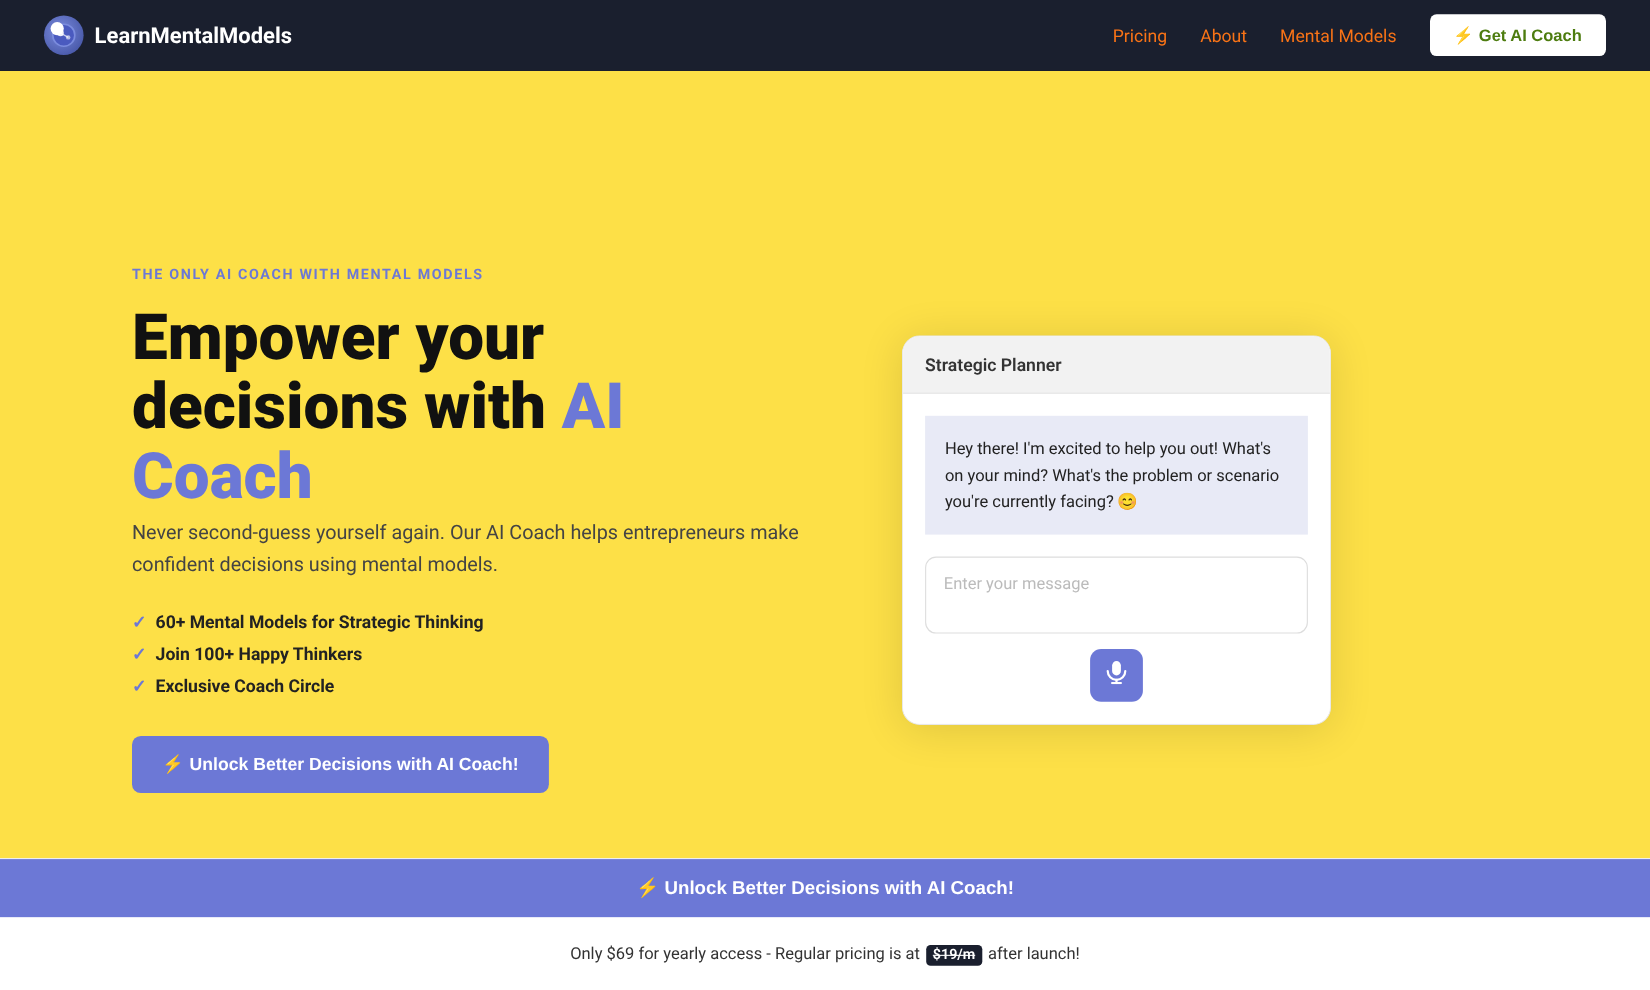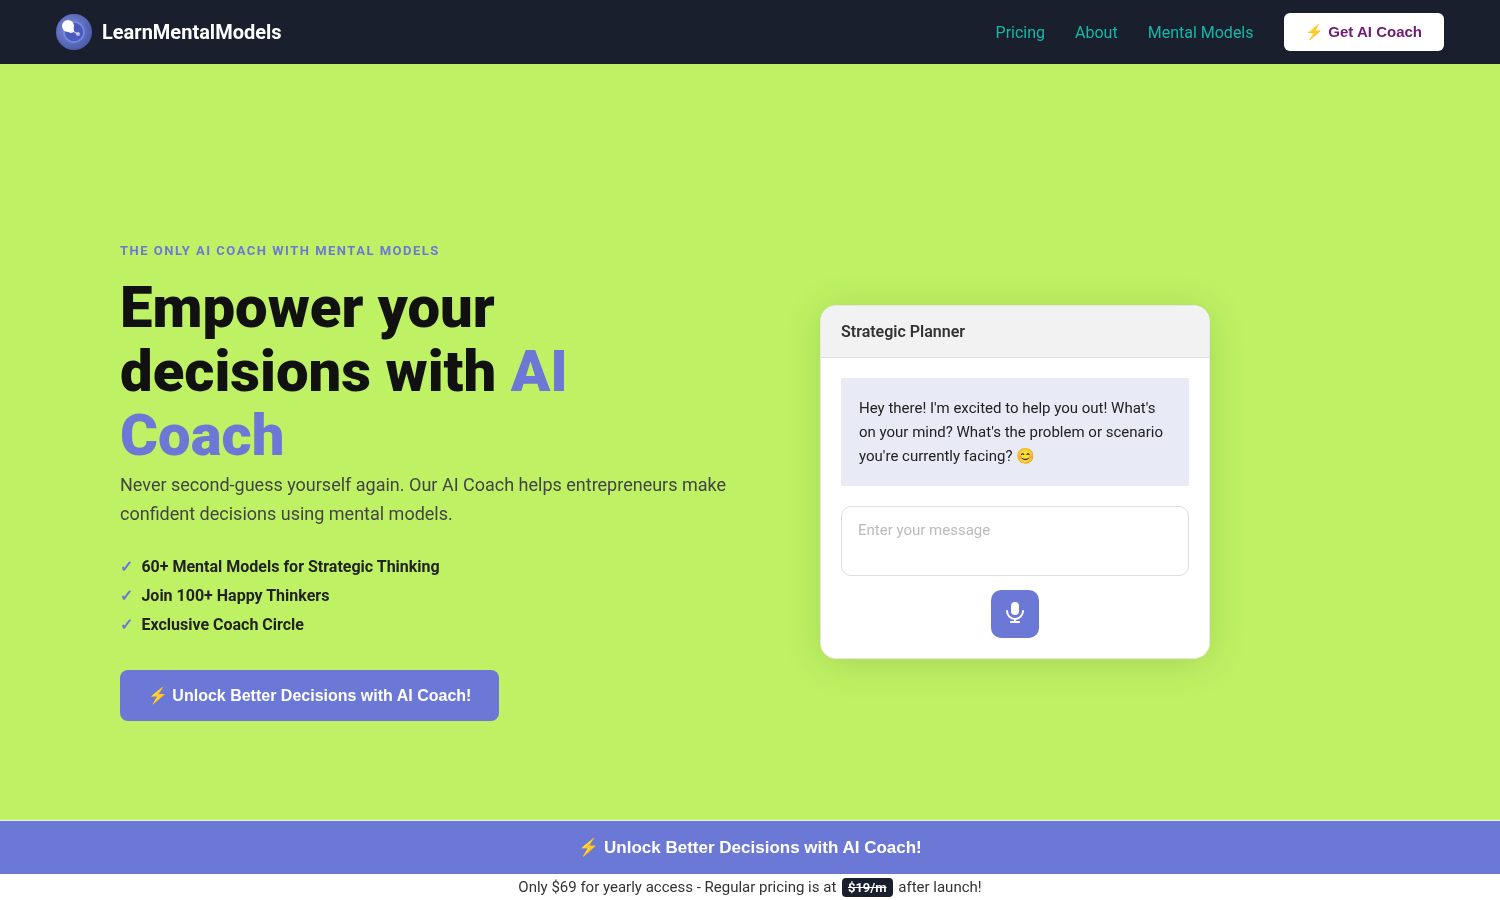--- a/index.html
+++ b/index.html
@@ -4,21 +4,21 @@
   <style>
     * { margin: 0; padding: 0; box-sizing: border-box; }
     body { font-family: -apple-system, BlinkMacSystemFont, 'Segoe UI', Roboto, sans-serif; background: #fff; width: 1500px; height: 900px; overflow: hidden; }
 
     
     .navbar {
       background: #1a1f2e;
       display: flex;
       align-items: center;
       justify-content: space-between;
-      padding: 0 56px;
+      padding: 0 40px;
       height: 64px;
       position: fixed;
       top: 0; left: 0; right: 0;
       z-index: 100;
       gap: 37px;
     }
     .nav-brand {
       display: flex;
       align-items: center;
       gap: 10px;
@@ -43,45 +43,45 @@
       background: #fff;
       border-radius: 50%;
       top: 6px; left: 6px;
     }
     .nav-links {
       display: flex;
       align-items: center;
       gap: 30px;
     }
     .nav-link {
-      color: #14b8a6;
+      color: #f97316;
       font-size: 16px;
       text-decoration: none;
       cursor: pointer;
       text-align: center;
     }
     .nav-cta {
       background: #fff;
-      color: #701a75;
+      color: #4d7c0f;
       border: none;
       padding: 10px 22px;
       border-radius: 6px;
       font-size: 15px;
       font-weight: 600;
       cursor: pointer;
       display: flex; align-items: center; gap: 6px;
     }
 
     
     .main {
       padding-top: 64px;
       height: 900px;
       display: flex;
       flex-direction: column;
-      background: #bef264;
+      background: #fde047;
     }
     .hero {
       flex: 1;
       display: flex;
       align-items: center;
       padding: 40px 120px;
       gap: 80px;
     }
     .hero-left {
       flex: 1;
@@ -230,21 +230,21 @@
       font-size: 17px;
       font-weight: 600;
       cursor: pointer;
       display: flex;
       align-items: center;
       justify-content: center;
       gap: 8px;
     }
     .bottom-pricing {
       text-align: center;
-      padding: 4px;
+      padding: 24px;
       font-size: 15px;
       color: #333;
       background: #fff;
     }
     .strikethrough-badge {
       background: #1a1f2e;
       color: #fff;
       padding: 2px 6px;
       border-radius: 4px;
       font-size: 13px;

